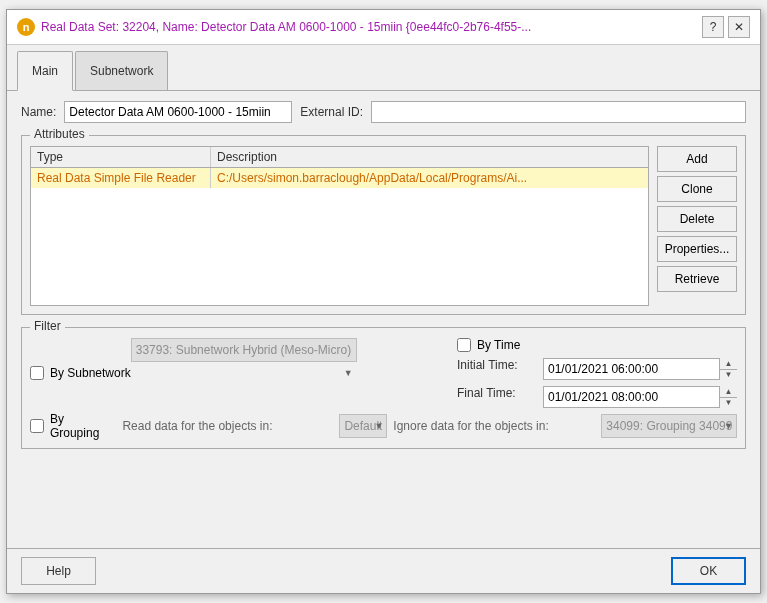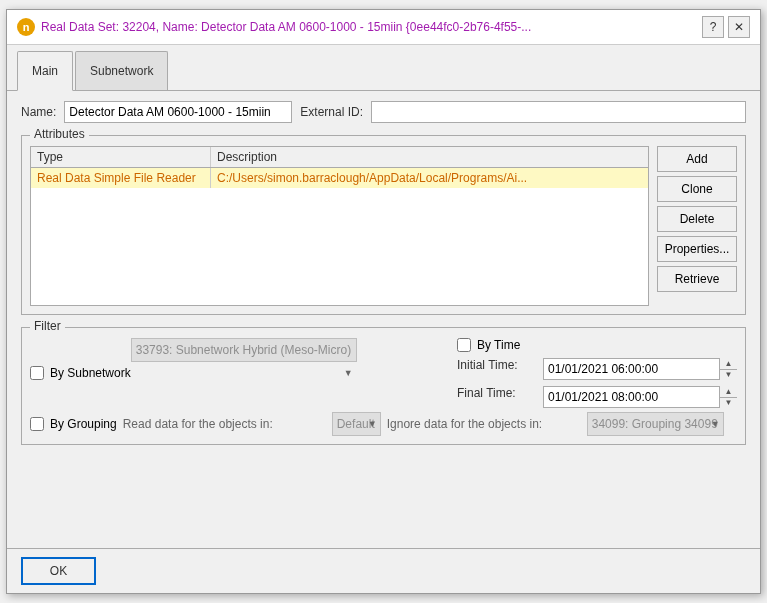--- a/index.html
+++ b/index.html
@@ -290,21 +290,21 @@
     .spin-btn:last-child { border-bottom: none; }
     .grouping-area {
       display: flex;
       flex-direction: row;
       gap: 6px;
       margin-top: 4px;
     }
     .grouping-row {
       display: flex;
       align-items: center;
-      gap: 0;
+      gap: 8px;
     }
     .grouping-label {
       font-size: 12px;
       color: #666;
       width: 200px;
     }
     .footer {
       border-top: 1px solid #aaa;
       padding: 8px 14px;
       display: flex;
@@ -453,17 +453,18 @@
               <option>34099: Grouping 34099</option>
             </select>
           </div>
         </div>
       </div>
     </div>
 
   </div>
 
   <div class="footer">
+    <button class="footer-btn">Help</button>
     <div class="footer-right">
       <button class="footer-btn ok-btn">OK</button>
     </div>
   </div>
 </div>
 
 </body></html>

